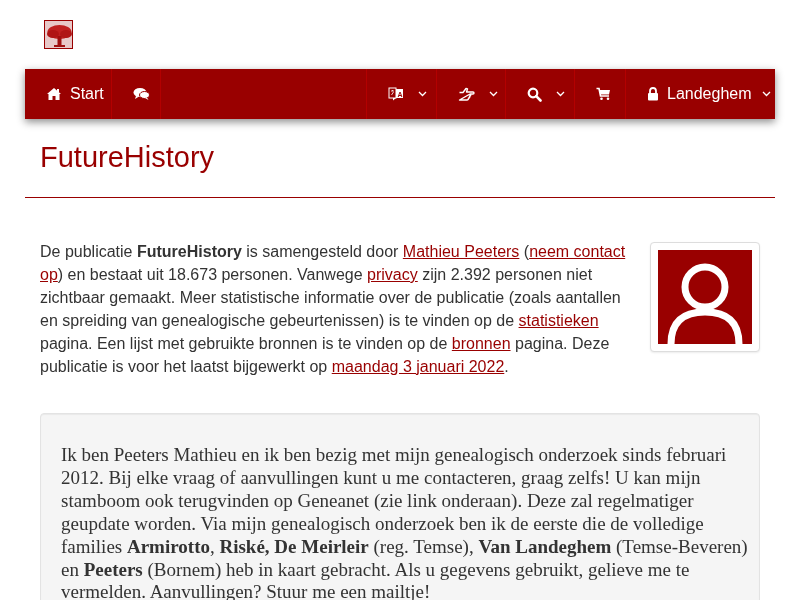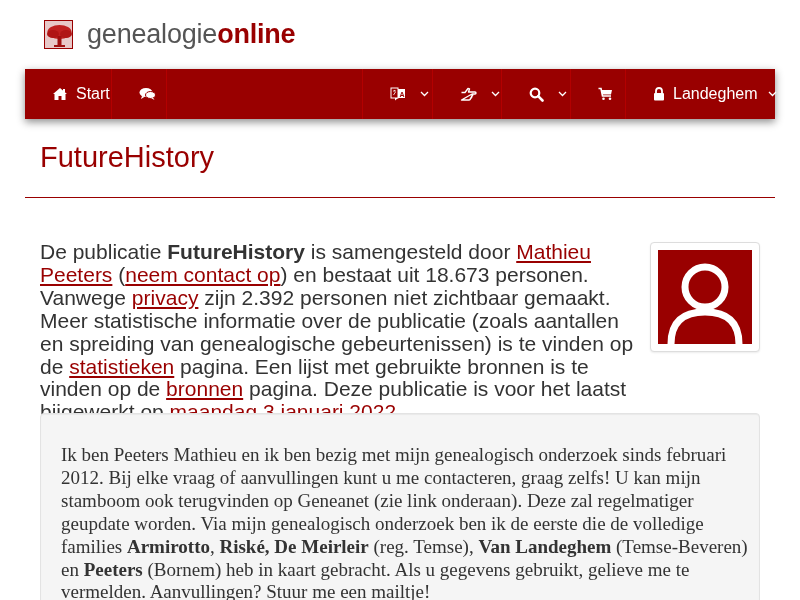--- a/index.html
+++ b/index.html
@@ -9,31 +9,31 @@
   .brand { position: absolute; left: 44px; top: 18px; height: 32px; display: flex; align-items: center; }
   .brand-logo { width: 29px; height: 29px; border: 1px solid #990000; background: #d04040; position: relative; overflow: hidden; }
   .brand-logo svg { position: absolute; left: 0; top: 0; }
   .brand-text { margin-left: 14px; font-size: 27px; letter-spacing: -0.2px; line-height: 32px; }
   .brand-text .g { color: #555555; }
   .brand-text .o { color: #990000; font-weight: bold; }
 
   .navbar { position: absolute; left: 25px; top: 69px; width: 750px; height: 50px; background: #990000;
             box-shadow: 0 3px 8px rgba(0,0,0,0.45); display: flex; }
   .nav-item { height: 50px; display: flex; align-items: center; color: #ffffff; font-size: 16px;
-              border-right: 1px solid #b30000; padding: 0 27px; cursor: pointer; }
+              border-right: 1px solid #b30000; padding: 0 21px; cursor: pointer; }
   .nav-item.no-border { border-right: none; }
   .nav-item .ico { display: inline-flex; align-items: center; justify-content: center; margin-right: 8px; }
   .nav-item .ico.solo { margin-right: 0; }
   .nav-item .chev { margin-left: 10px; display: inline-flex; }
   .nav-spacer { flex: 1; border-right: 1px solid #b30000; }
 
   .page-title { position: absolute; left: 40px; top: 141px; font-size: 29px; color: #990000; font-weight: normal; }
   .title-rule { position: absolute; left: 25px; top: 197px; width: 750px; height: 1px; background: #990000; }
 
-  .intro { position: absolute; left: 40px; top: 241px; width: 600px; font-size: 21px; line-height: 22.9px; color: #333333; }
+  .intro { position: absolute; left: 40px; top: 241px; width: 600px; font-size: 16px; line-height: 22.9px; color: #333333; }
   .intro a { color: #990000; text-decoration: underline; }
   .intro b { font-weight: bold; }
 
   .avatar-frame { position: absolute; left: 650px; top: 242px; width: 110px; height: 110px;
                   border: 1px solid #dddddd; border-radius: 4px; background: #ffffff; padding: 7px;
                   box-shadow: 0 1px 2px rgba(0,0,0,0.08); }
   .avatar-img { width: 94px; height: 94px; background: #990000; position: relative; overflow: hidden; }
 
   .well { position: absolute; left: 40px; top: 413px; width: 720px; height: 220px; background: #f5f5f5;
           border: 1px solid #e3e3e3; border-radius: 4px; box-shadow: inset 0 1px 1px rgba(0,0,0,0.05); }
@@ -47,21 +47,20 @@
   <div class="brand-logo">
     <svg width="29" height="29" viewBox="0 0 29 29">
       <rect width="29" height="29" fill="#e8c8c8"></rect>
       <ellipse cx="14.5" cy="11" rx="12" ry="7" fill="#c02020"></ellipse>
       <ellipse cx="8" cy="13" rx="6" ry="4" fill="#b01515"></ellipse>
       <ellipse cx="21" cy="13" rx="6" ry="4" fill="#b01515"></ellipse>
       <rect x="12.5" y="15" width="4" height="10" fill="#a01010"></rect>
       <rect x="9" y="24" width="11" height="2" fill="#a01010"></rect>
     </svg>
   </div>
-  <div class="brand-text"><span class="g">genealogie</span><span class="o">online</span></div>
 </div>
 
 <nav class="navbar">
   <div class="nav-item" style="width:87px;">
     <span class="ico">
       <svg width="16" height="14" viewBox="0 0 16 14">
           <path d="M8 1 L1 7 L2.5 7 L2.5 13 L6.5 13 L6.5 9 L9.5 9 L9.5 13 L13.5 13 L13.5 7 L15 7 Z" fill="#fff"></path>
           <rect x="11" y="2" width="2" height="3" fill="#fff"></rect>
         </svg>
     </span>

